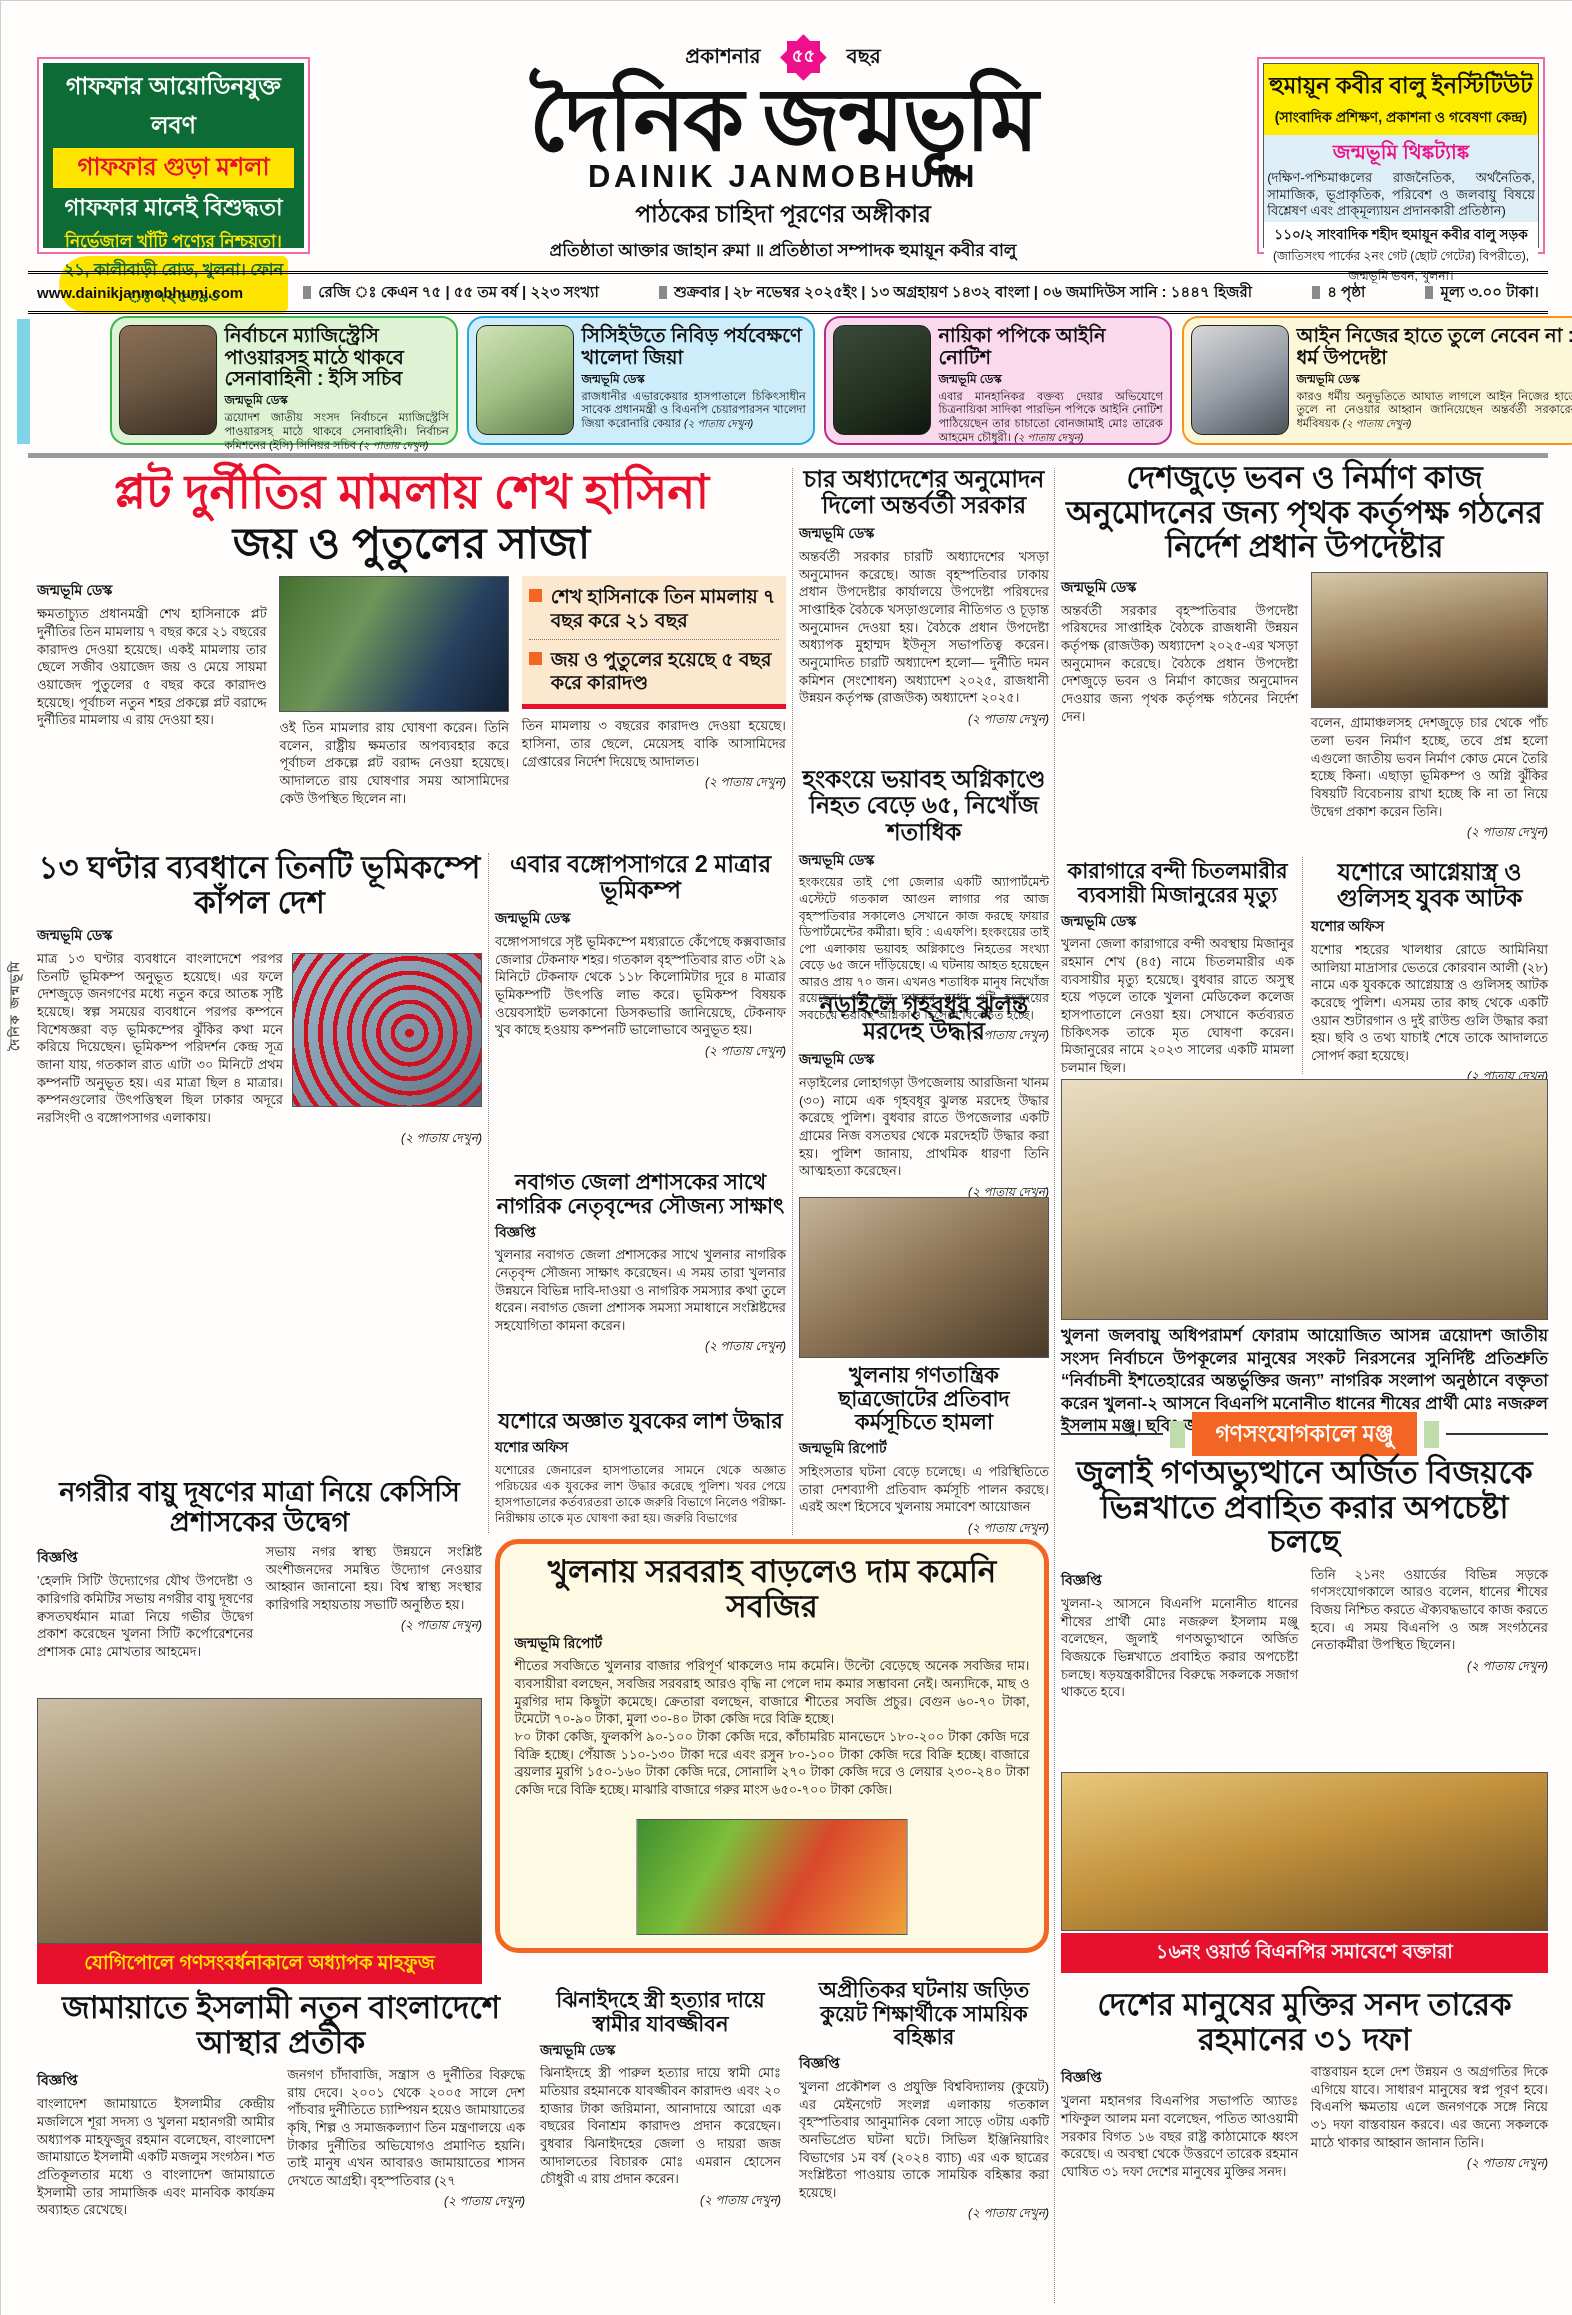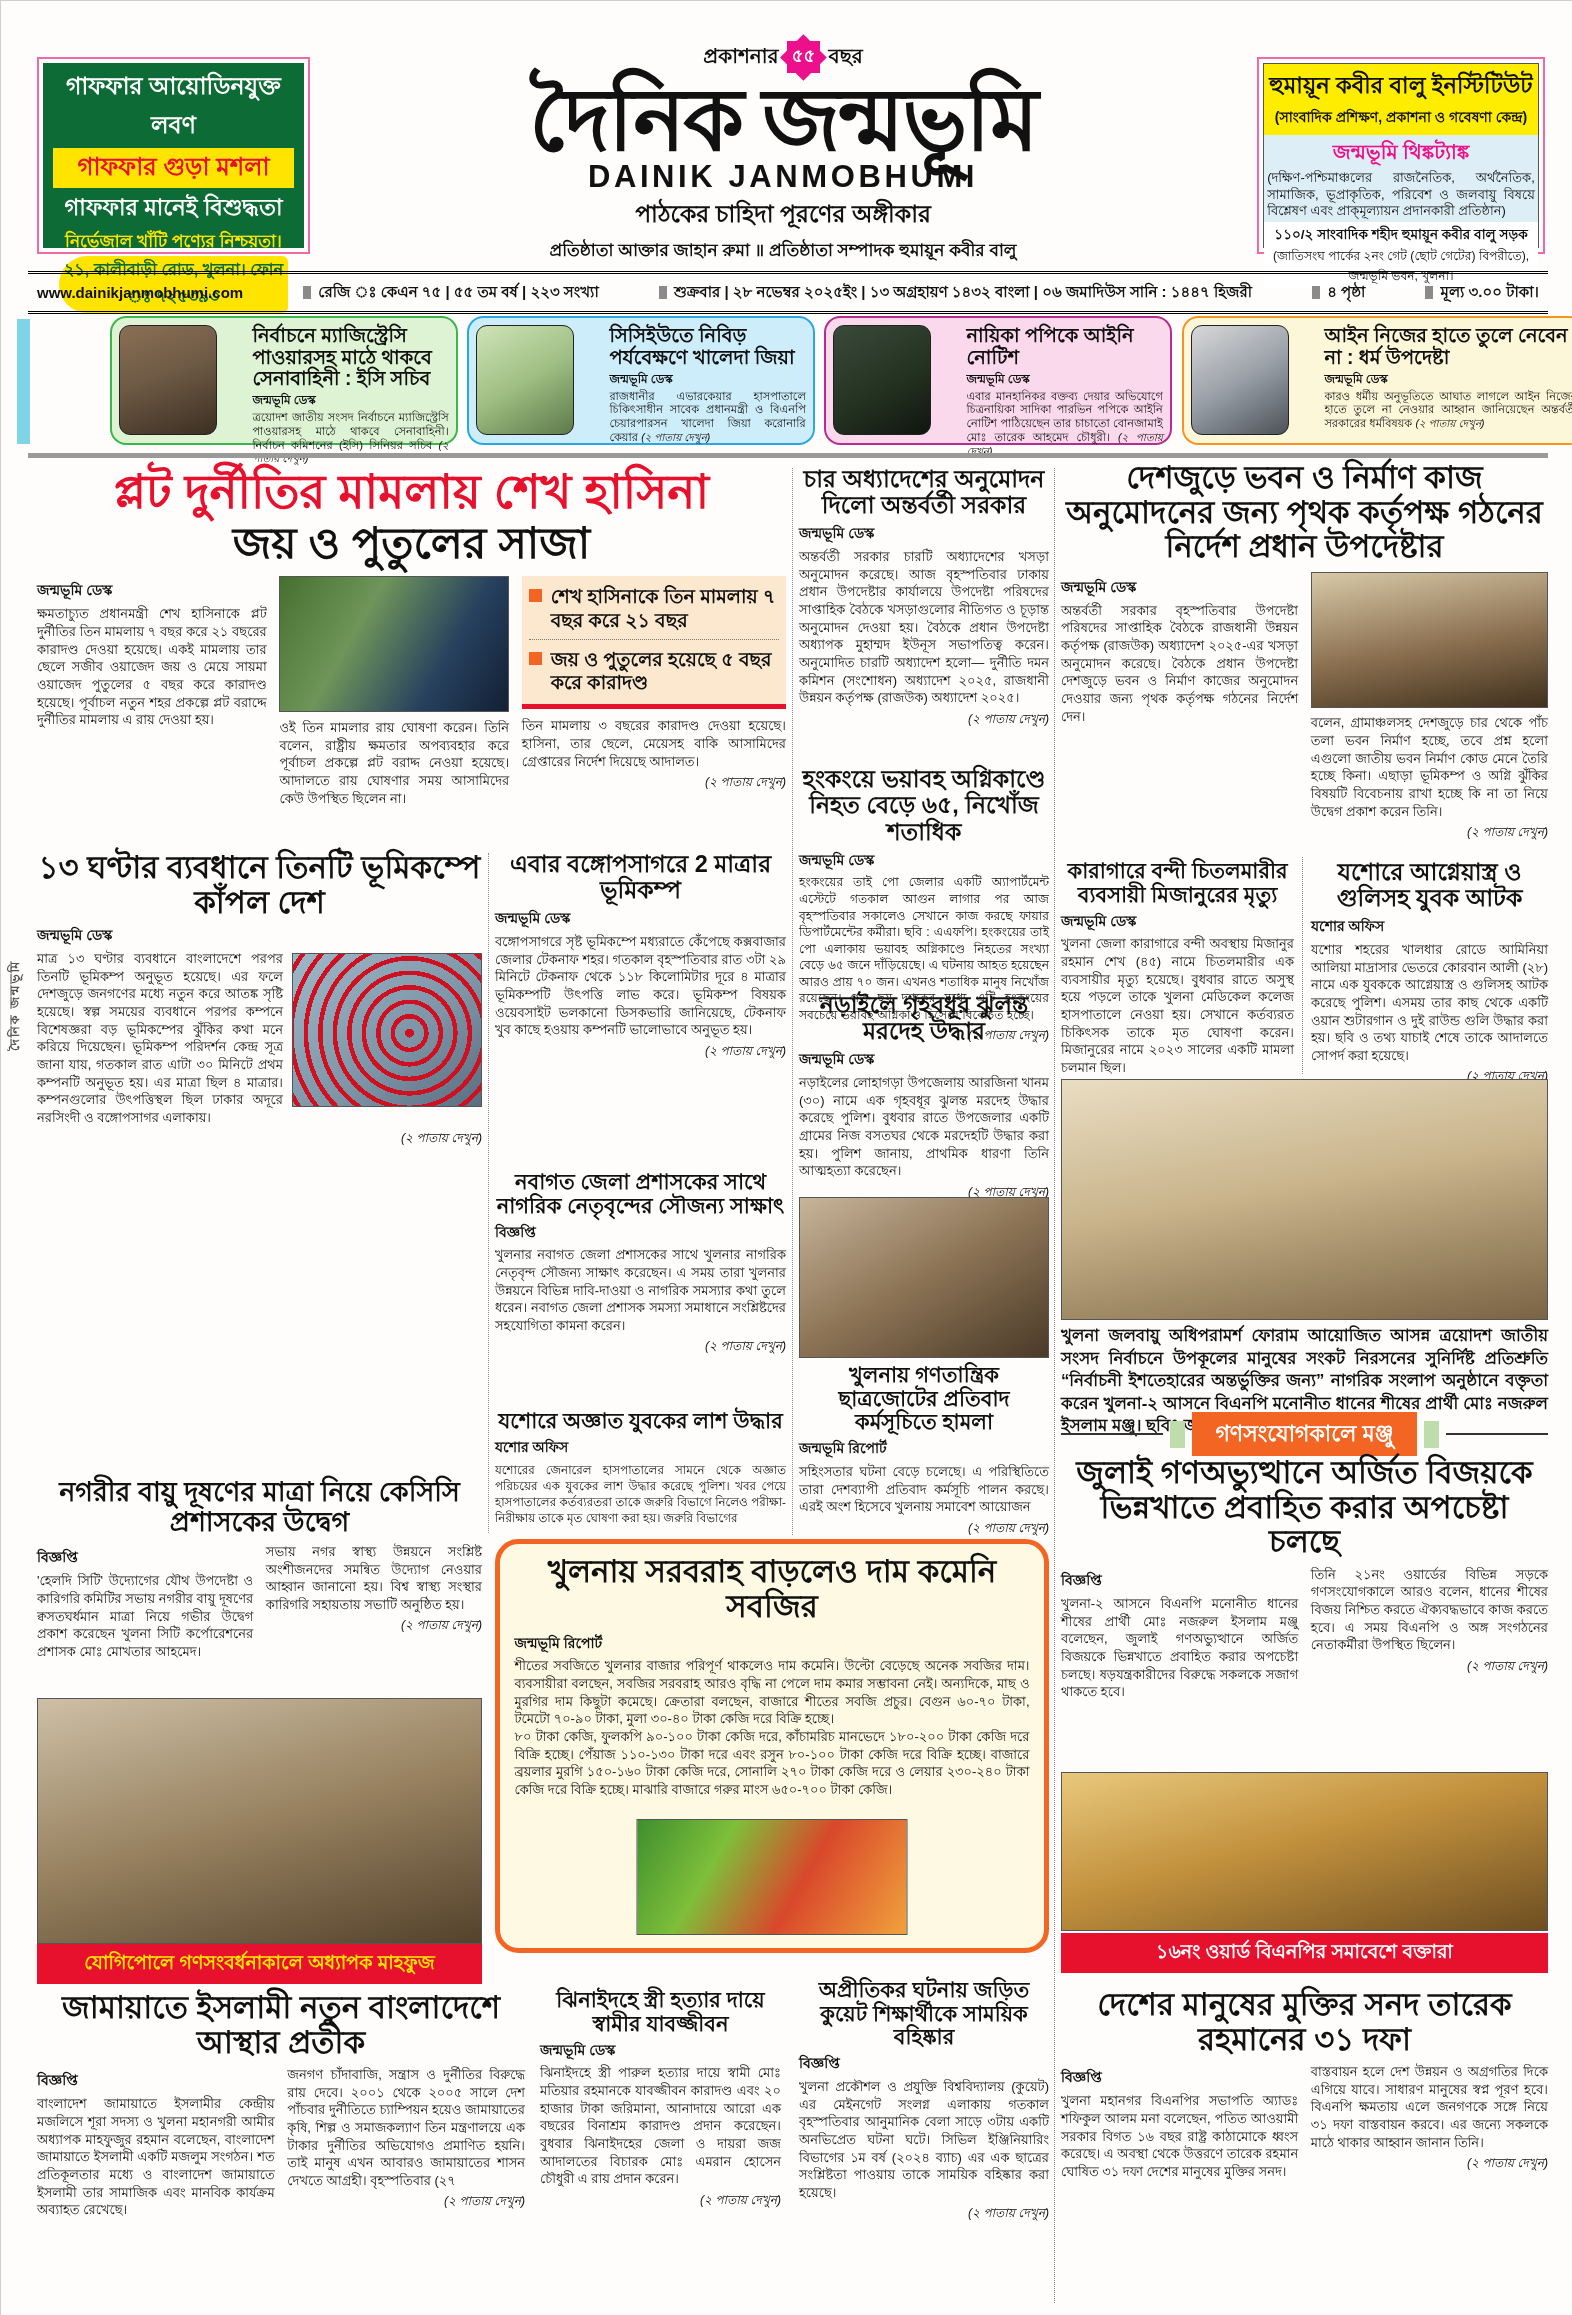--- a/index.html
+++ b/index.html
@@ -35,21 +35,21 @@
   .ad-right-inner{height:100%;box-sizing:border-box;display:flex;flex-direction:column;border:0.9px solid #555;}
   .adr-top{background:#ffed00;text-align:center;padding:4.5px 1.8px;}
   .adr-title{font-weight:800;font-size:22.6px;}
   .adr-sub{font-size:14px;font-weight:600;}
   .adr-mid{background:#ddeef6;text-align:center;flex:1;padding:2.7px 3.6px;}
   .adr-think{color:#ec108c;font-weight:800;font-size:20px;}
   .adr-desc{font-size:13px;text-align:justify;line-height:1.25;}
   .adr-bot{background:#fff;text-align:center;font-size:12.2px;padding:1.8px;}
   .adr-addr1{font-weight:bold;font-size:13.6px;}
   .masthead{display:flex;flex-direction:column;align-items:center;justify-content:flex-start;text-align:center;}
-  .badge-row{display:flex;align-items:center;gap:5px;font-weight:800;font-size:20px;}
+  .badge-row{display:flex;align-items:center;gap:23px;font-weight:800;font-size:20px;}
   .star{position:relative;width:40px;height:40px;display:flex;align-items:center;justify-content:center;}
   .star::before,.star::after{content:"";position:absolute;inset:3.6px;background:#ec108c;}
   .star::after{transform:rotate(45deg);}
   .star span{position:relative;z-index:2;color:#fff;font-weight:800;font-size:18px;}
   .mast-title{font-size:87px;font-weight:800;line-height:1.0;letter-spacing:-1.8px;
               font-family:"Liberation Serif", serif;}
   .mast-latin{font-size:31px;font-weight:800;letter-spacing:3.6px;margin-top:-5.4px;}
   .mast-slogan{font-size:23.5px;font-weight:700;margin-top:1.8px;}
   .mast-founders{font-size:17px;font-weight:600;margin-top:1.8px;}
   
@@ -59,21 +59,21 @@
   .ib-item{display:flex;align-items:center;gap:7.2px;white-space:nowrap;}
   .ib-item.sq::before{content:"";width:8.1px;height:13.6px;background:#8a8a8a;display:inline-block;}
   
   .strip-box{box-sizing:border-box;border-radius:16.3px;border-width:2.7px;border-style:solid;
              display:flex;gap:7.2px;padding:7.2px;}
   .box-green{background:#ddf3d3;border-color:#3cb54a;}
   .box-blue{background:#cdedfa;border-color:#29a8df;}
   .box-pink{background:#fbd9ec;border-color:#b52d8f;}
   .box-yellow{background:#fdf7d9;border-color:#f7941e;}
   .strip-photo{width:98px;height:110px;border-radius:11px;border:1.8px solid #222;flex:none;}
-  .strip-txt{flex:1;min-width:0;margin-left:28px;}
+  .strip-txt{flex:1;min-width:0;}
   .strip-txt h3{text-align:left;font-size:19.4px;line-height:1.1;}
   .strip-txt .byline{font-size:11.8px;margin:1.8px 0 0 0;}
   .strip-txt .body-text{font-size:11.3px;line-height:1.22;}
   .strip-more{font-style:italic;font-size:10.4px;}
   .cyanbar{background:#7fd4e8;}
   
   .hl-box{background:#fce8cf;border-bottom:5.4px solid #e8112d;padding:9px 7.2px;box-sizing:border-box;}
   .hl-item{display:flex;gap:9px;font-weight:800;font-size:19px;line-height:1.25;align-items:flex-start;}
   .hl-item + .hl-item{border-top:0.9px dotted #777;margin-top:7.2px;padding-top:7.2px;}
   .hl-item::before{content:"";width:12.7px;height:12.7px;background:#f26522;flex:none;margin-top:4.5px;}

